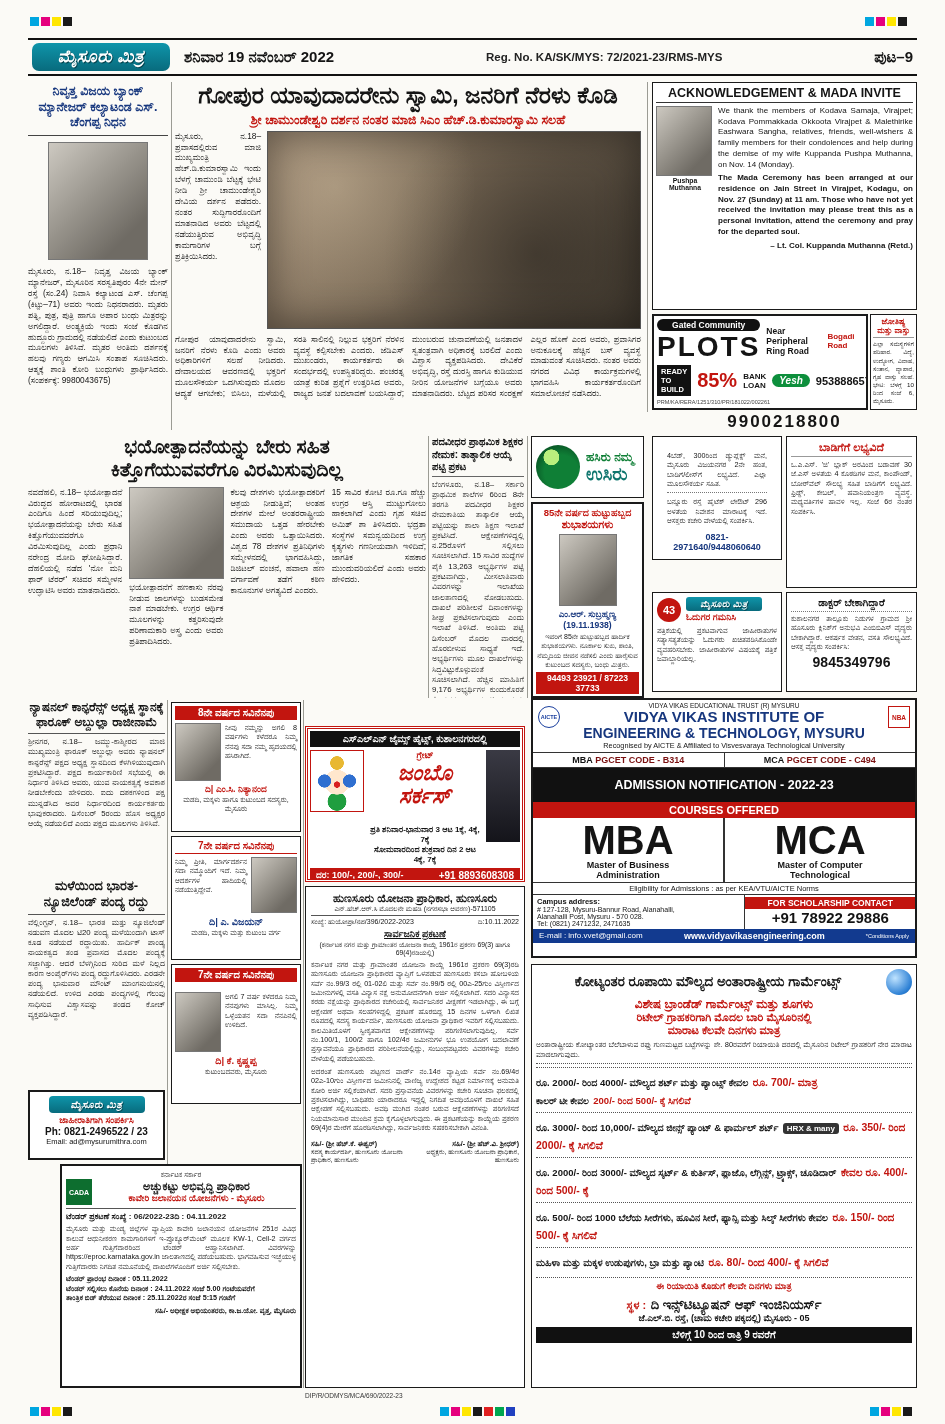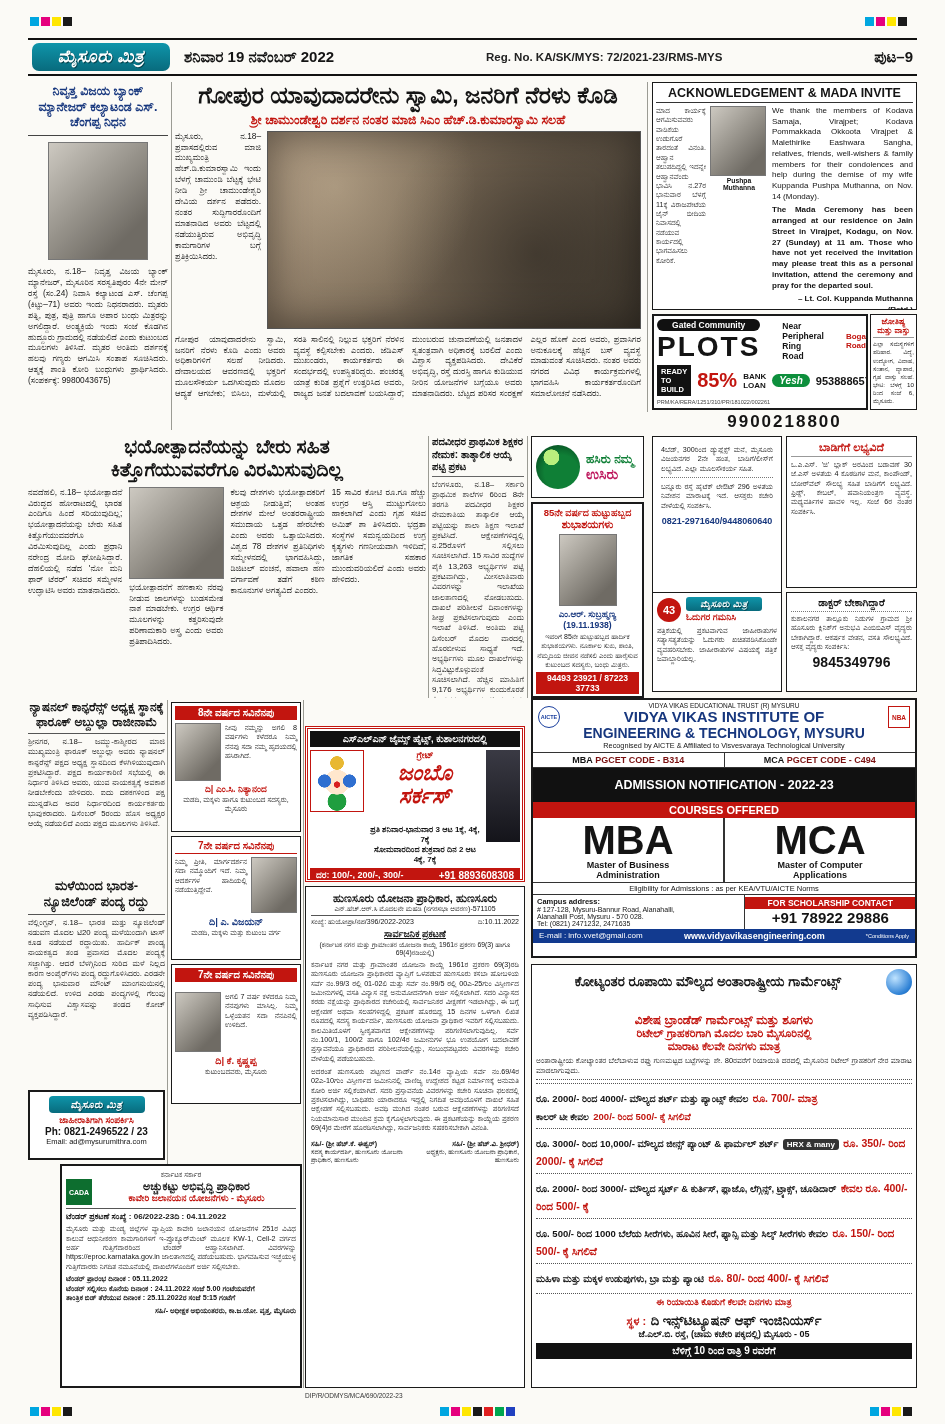--- a/index.html
+++ b/index.html
@@ -81,37 +81,36 @@
     <div style="display:flex;gap:6px;margin-top:2px">
       <div class="small j" style="width:86px;flex:none">ಮೈಸೂರು, ನ.18– ಪ್ರವಾಸದಲ್ಲಿರುವ ಮಾಜಿ ಮುಖ್ಯಮಂತ್ರಿ ಹೆಚ್.ಡಿ.ಕುಮಾರಸ್ವಾಮಿ ಇಂದು ಬೆಳಗ್ಗೆ ಚಾಮುಂಡಿ ಬೆಟ್ಟಕ್ಕೆ ಭೇಟಿ ನೀಡಿ ಶ್ರೀ ಚಾಮುಂಡೇಶ್ವರಿ ದೇವಿಯ ದರ್ಶನ ಪಡೆದರು. ನಂತರ ಸುದ್ದಿಗಾರರೊಂದಿಗೆ ಮಾತನಾಡಿದ ಅವರು ಬೆಟ್ಟದಲ್ಲಿ ನಡೆಯುತ್ತಿರುವ ಅಭಿವೃದ್ಧಿ ಕಾಮಗಾರಿಗಳ ಬಗ್ಗೆ ಪ್ರತಿಕ್ರಿಯಿಸಿದರು.</div>
       <div class="ph-sepia" style="flex:1;height:198px;border:1px solid #555"></div>
     </div>
     <div class="small j" style="margin-top:5px;column-count:4;column-gap:8px;height:96px">ಗೋಪುರ ಯಾವುದಾದರೇನು ಸ್ವಾಮಿ, ಜನರಿಗೆ ನೆರಳು ಕೊಡಿ ಎಂದು ಅವರು ಅಧಿಕಾರಿಗಳಿಗೆ ಸಲಹೆ ನೀಡಿದರು. ದೇವಾಲಯದ ಆವರಣದಲ್ಲಿ ಭಕ್ತರಿಗೆ ಮೂಲಸೌಕರ್ಯ ಒದಗಿಸುವುದು ಮೊದಲ ಆದ್ಯತೆ ಆಗಬೇಕು; ಬಿಸಿಲು, ಮಳೆಯಲ್ಲಿ ಸರತಿ ಸಾಲಿನಲ್ಲಿ ನಿಲ್ಲುವ ಭಕ್ತರಿಗೆ ನೆರಳಿನ ವ್ಯವಸ್ಥೆ ಕಲ್ಪಿಸಬೇಕು ಎಂದರು. ಜೆಡಿಎಸ್ ಮುಖಂಡರು, ಕಾರ್ಯಕರ್ತರು ಈ ಸಂದರ್ಭದಲ್ಲಿ ಉಪಸ್ಥಿತರಿದ್ದರು. ಪಂಚರತ್ನ ಯಾತ್ರೆ ಕುರಿತ ಪ್ರಶ್ನೆಗೆ ಉತ್ತರಿಸಿದ ಅವರು, ರಾಜ್ಯದ ಜನತೆ ಬದಲಾವಣೆ ಬಯಸಿದ್ದಾರೆ; ಮುಂಬರುವ ಚುನಾವಣೆಯಲ್ಲಿ ಜನತಾದಳ ಸ್ವತಂತ್ರವಾಗಿ ಅಧಿಕಾರಕ್ಕೆ ಬರಲಿದೆ ಎಂದು ವಿಶ್ವಾಸ ವ್ಯಕ್ತಪಡಿಸಿದರು. ದೇವಿಕೆರೆ ಅಭಿವೃದ್ಧಿ, ರಸ್ತೆ ದುರಸ್ತಿ ಹಾಗೂ ಕುಡಿಯುವ ನೀರಿನ ಯೋಜನೆಗಳ ಬಗ್ಗೆಯೂ ಅವರು ಮಾತನಾಡಿದರು. ಬೆಟ್ಟದ ಪರಿಸರ ಸಂರಕ್ಷಣೆ ಎಲ್ಲರ ಹೊಣೆ ಎಂದ ಅವರು, ಪ್ರವಾಸಿಗರ ಅನುಕೂಲಕ್ಕೆ ಹೆಚ್ಚಿನ ಬಸ್ ವ್ಯವಸ್ಥೆ ಮಾಡುವಂತೆ ಸೂಚಿಸಿದರು. ನಂತರ ಅವರು ನಗರದ ವಿವಿಧ ಕಾರ್ಯಕ್ರಮಗಳಲ್ಲಿ ಭಾಗವಹಿಸಿ ಕಾರ್ಯಕರ್ತರೊಂದಿಗೆ ಸಮಾಲೋಚನೆ ನಡೆಸಿದರು.</div>
   </div>
 
   <div class="sec bx" style="left:652px;top:82px;width:265px;height:228px;padding:3px">
     <div class="b c" style="font-size:12.5px;border-bottom:1px solid #333;padding-bottom:2px">ACKNOWLEDGEMENT &amp; MADA INVITE</div>
     <div style="display:flex;gap:4px;margin-top:3px">
-      <div class="tiny j" style="width:50px;flex:none;color:#222">ಮಾದ ಕಾರ್ಯಕ್ಕೆ ಆಗಮಿಸುವವರು ವಾಡಿಕೆಯ ಉಡುಗೊರೆ ತಾರದಂತೆ ವಿನಂತಿ. ಆಹ್ವಾನ ತಲುಪದಿದ್ದಲ್ಲಿ ಇದನ್ನೇ ಆಹ್ವಾನವೆಂದು ಭಾವಿಸಿ ನ.27ರ ಭಾನುವಾರ ಬೆಳಗ್ಗೆ 11ಕ್ಕೆ ವಿರಾಜಪೇಟೆಯ ಜೈನ್ ಬೀದಿಯ ನಿವಾಸದಲ್ಲಿ ನಡೆಯುವ ಕಾರ್ಯದಲ್ಲಿ ಭಾಗವಹಿಸಲು ಕೋರಿಕೆ.</div>
       <div style="width:58px;flex:none">
         <div class="ph" style="width:56px;height:70px;border:1px solid #777"></div>
         <div class="b c" style="font-size:6.8px;margin-top:1px">Pushpa Muthanna</div>
       </div>
       <div style="flex:1;font-size:8px;line-height:1.34">
         <div class="j">We thank the members of Kodava Samaja, Virajpet; Kodava Pommakkada Okkoota Virajpet &amp; Malethirike Eashwara Sangha, relatives, friends, well-wishers &amp; family members for their condolences and help during the demise of my wife Kuppanda Pushpa Muthanna, on Nov. 14 (Monday).</div>
         <div class="j b" style="margin-top:3px">The Mada Ceremony has been arranged at our residence on Jain Street in Virajpet, Kodagu, on Nov. 27 (Sunday) at 11 am. Those who have not yet received the invitation may please treat this as a personal invitation, attend the ceremony and pray for the departed soul.</div>
         <div class="b" style="text-align:right;margin-top:3px">– Lt. Col. Kuppanda Muthanna (Retd.)</div>
 
       </div>
     </div>
 
   </div>
 
   <div class="sec bx" style="left:652px;top:314px;width:216px;height:96px;border-width:2px;padding:3px">
-    <div style="display:flex;align-items:center;gap:22px">
+    <div style="display:flex;align-items:center;gap:6px">
       <div>
         <div class="blackbar c b" style="font-size:8.5px;padding:1px 6px;border-radius:8px">Gated Community</div>
         <div class="b" style="font-size:28px;letter-spacing:2px">PLOTS</div>
       </div>
       <div class="b" style="font-size:8.5px;width:62px;line-height:1.2">Near Peripheral Ring Road</div>
       <div class="b red" style="font-size:8px;width:40px">Bogadi Road</div>
     </div>
     <div style="display:flex;align-items:center;gap:6px;margin-top:2px">
       <div class="blackbar b" style="font-size:7.5px;padding:2px 4px">READY TO BUILD</div>
       <div class="b red" style="font-size:20px">85%</div>
@@ -145,34 +144,34 @@
 
   <div class="sec" style="left:432px;top:436px;width:92px;height:262px">
     <div class="b" style="font-size:10px;line-height:1.25;border-bottom:1px solid #666;padding-bottom:2px">ಪದವೀಧರ ಪ್ರಾಥಮಿಕ ಶಿಕ್ಷಕರ ನೇಮಕ: ತಾತ್ಕಾಲಿಕ ಆಯ್ಕೆ ಪಟ್ಟಿ ಪ್ರಕಟ</div>
     <div class="j" style="font-size:7.8px;line-height:1.32;margin-top:3px">ಬೆಂಗಳೂರು, ನ.18– ಸರ್ಕಾರಿ ಪ್ರಾಥಮಿಕ ಶಾಲೆಗಳ 6ರಿಂದ 8ನೇ ತರಗತಿ ಪದವೀಧರ ಶಿಕ್ಷಕರ ನೇಮಕಾತಿಯ ತಾತ್ಕಾಲಿಕ ಆಯ್ಕೆ ಪಟ್ಟಿಯನ್ನು ಶಾಲಾ ಶಿಕ್ಷಣ ಇಲಾಖೆ ಪ್ರಕಟಿಸಿದೆ. ಆಕ್ಷೇಪಣೆಗಳಿದ್ದಲ್ಲಿ ನ.25ರೊಳಗೆ ಸಲ್ಲಿಸಲು ಸೂಚಿಸಲಾಗಿದೆ. 15 ಸಾವಿರ ಹುದ್ದೆಗಳ ಪೈಕಿ 13,263 ಅಭ್ಯರ್ಥಿಗಳ ಪಟ್ಟಿ ಪ್ರಕಟವಾಗಿದ್ದು, ಮೀಸಲಾತಿವಾರು ವಿವರಗಳನ್ನು ಇಲಾಖೆಯ ಜಾಲತಾಣದಲ್ಲಿ ನೋಡಬಹುದು. ದಾಖಲೆ ಪರಿಶೀಲನೆ ದಿನಾಂಕಗಳನ್ನು ಶೀಘ್ರ ಪ್ರಕಟಿಸಲಾಗುವುದು ಎಂದು ಇಲಾಖೆ ತಿಳಿಸಿದೆ. ಅಂತಿಮ ಪಟ್ಟಿ ಡಿಸೆಂಬರ್ ಮೊದಲ ವಾರದಲ್ಲಿ ಹೊರಬೀಳುವ ಸಾಧ್ಯತೆ ಇದೆ. ಅಭ್ಯರ್ಥಿಗಳು ಮೂಲ ದಾಖಲೆಗಳನ್ನು ಸಿದ್ಧವಿಟ್ಟುಕೊಳ್ಳುವಂತೆ ಸೂಚಿಸಲಾಗಿದೆ. ಹೆಚ್ಚಿನ ಮಾಹಿತಿಗೆ 9,176 ಅಭ್ಯರ್ಥಿಗಳ ಕುಂದುಕೊರತೆ ಕೇಂದ್ರವನ್ನು ಸಂಪರ್ಕಿಸಬಹುದು ಎಂದು ಪ್ರಕಟಣೆ ತಿಳಿಸಿದೆ.</div>
   </div>
 
   <div class="sec bx" style="left:531px;top:436px;width:113px;height:62px;display:flex;align-items:center;gap:6px;padding:4px">
     <div class="globe" style="width:44px;height:44px;flex:none"></div>
     <div>
       <div class="b" style="font-size:12px;color:#0f7f36">ಹಸಿರು ನಮ್ಮ</div>
-      <div class="b" style="font-size:14px;color:#be185d">ಉಸಿರು</div>
+      <div class="b" style="font-size:18px;color:#0f766e">ಉಸಿರು</div>
     </div>
   </div>
 
   <div class="sec bx" style="left:531px;top:502px;width:113px;height:196px;padding:3px;border-width:2px">
     <div class="b c red" style="font-size:9.5px;line-height:1.2">85ನೇ ವರ್ಷದ ಹುಟ್ಟುಹಬ್ಬದ</div>
     <div class="b c red" style="font-size:10.5px">ಶುಭಾಶಯಗಳು</div>
     <div class="ph" style="width:58px;height:72px;margin:3px auto;border:1px solid #777"></div>
     <div class="b c blue" style="font-size:8.6px">ಎಂ.ಆರ್. ಸುಬ್ರಹ್ಮಣ್ಯ (19.11.1938)</div>
     <div class="c" style="font-size:7px;line-height:1.3;margin-top:2px">ಇವರಿಗೆ 85ನೇ ಹುಟ್ಟುಹಬ್ಬದ ಹಾರ್ದಿಕ ಶುಭಾಶಯಗಳು. ನೂರ್ಕಾಲ ಸುಖ, ಶಾಂತಿ, ನೆಮ್ಮದಿಯ ಜೀವನ ನಡೆಸಲಿ ಎಂದು ಹಾರೈಸುವ ಕುಟುಂಬದ ಸದಸ್ಯರು, ಬಂಧು ಮಿತ್ರರು.</div>
     <div class="b c" style="font-size:8.6px;background:#c2150f;color:#fff;margin-top:3px;padding:1px 0">94493 23921 / 87223 37733</div>
   </div>
 
-  <div class="sec bx" style="left:652px;top:436px;width:130px;height:160px;padding:8px">
+  <div class="sec bx" style="left:652px;top:436px;width:130px;height:124px;padding:14px">
     <div class="tiny j">4ಬೆಡ್, 300ರಿಂದ ಡ್ಯುಪ್ಲೆಕ್ಸ್ ಮನೆ, ಮೈಸೂರು ವಿಜಯನಗರ 2ನೇ ಹಂತ, ಬಾಡಿಗೆ/ಲೀಸ್‌ಗೆ ಲಭ್ಯವಿದೆ. ಎಲ್ಲಾ ಮೂಲಸೌಕರ್ಯ ಸಹಿತ.</div>
     <div class="tiny j" style="margin-top:4px;border-top:1px dotted #777;padding-top:4px">ಬನ್ನೂರು ರಸ್ತೆ ಹೈಟೆಕ್ ಲೇಔಟ್ 296 ಅಳತೆಯ ನಿವೇಶನ ಮಾರಾಟಕ್ಕೆ ಇದೆ. ಆಸಕ್ತರು ಕಚೇರಿ ವೇಳೆಯಲ್ಲಿ ಸಂಪರ್ಕಿಸಿ.</div>
     <div class="b c blue" style="font-size:9px;margin-top:6px">0821-2971640/9448060640</div>
   </div>
 
   <div class="sec bx" style="left:786px;top:436px;width:131px;height:152px;padding:4px">
     <div class="b c red" style="font-size:11px;border-bottom:1px solid #999;padding-bottom:2px">ಬಾಡಿಗೆಗೆ ಲಭ್ಯವಿದೆ</div>
     <div class="tiny j" style="margin-top:3px">ಒ.ಎ.ಎಸ್. 'ಜಿ' ಬ್ಲಾಕ್ ಅರವಿಂದ ಬಡಾವಣೆ 30 ಜೆ.ಎಸ್ ಅಳತೆಯ 4 ಕೊಠಡಿಗಳ ಮನೆ, ಕಾಂಪೌಂಡ್, ಬೋರ್‌ವೆಲ್ ಸೌಲಭ್ಯ ಸಹಿತ ಬಾಡಿಗೆಗೆ ಲಭ್ಯವಿದೆ. ಫ್ರಿಡ್ಜ್, ಕೇಬಲ್, ಹವಾನಿಯಂತ್ರಣ ವ್ಯವಸ್ಥೆ. ಮಧ್ಯವರ್ತಿಗಳ ಹಾವಳಿ ಇಲ್ಲ. ಸಂಜೆ 6ರ ನಂತರ ಸಂಪರ್ಕಿಸಿ.</div>
   </div>
 
@@ -320,21 +319,21 @@
     <div class="b c" style="font-size:11px;background:#c2150f;color:#fff;padding:2px 0">COURSES OFFERED</div>
     <div style="display:flex">
       <div style="flex:1;text-align:center;border-right:2px solid #333;padding:2px 0">
         <div class="b" style="font-size:40px;line-height:1">MBA</div>
         <div class="b" style="font-size:9px">Master of Business</div>
         <div class="b" style="font-size:9px">Administration</div>
       </div>
       <div style="flex:1;text-align:center;padding:2px 0">
         <div class="b" style="font-size:40px;line-height:1">MCA</div>
         <div class="b" style="font-size:9px">Master of Computer</div>
-        <div class="b" style="font-size:9px">Applications</div>
+        <div class="b" style="font-size:9px">Technological</div>
       </div>
     </div>
     <div class="c" style="font-size:7.5px;border-top:1px solid #333;padding:1px 0">Eligibility for Admissions : as per KEA/VTU/AICTE Norms</div>
     <div style="display:flex;border-top:1px solid #333">
       <div style="flex:1.2;padding:2px 4px">
         <div class="b" style="font-size:7.5px">Campus address:</div>
         <div style="font-size:7px"># 127-128, Mysuru-Bannur Road, Alanahalli,</div>
         <div style="font-size:7px">Alanahalli Post, Mysuru - 570 028.</div>
         <div style="font-size:7px">Tel: (0821) 2471232, 2471635</div>
       </div>
@@ -348,21 +347,21 @@
       <div class="b" style="font-size:9px">www.vidyavikasengineering.com</div>
       <div style="font-size:5.5px">*Conditions Apply</div>
     </div>
   </div>
 
   <div class="sec bx" style="left:531px;top:964px;width:386px;height:424px;padding:4px">
     <div style="display:flex;align-items:center;gap:6px">
       <div class="b" style="flex:1;text-align:center;font-size:13.5px;line-height:1.15">ಕೋಟ್ಯಂತರ ರೂಪಾಯಿ ಮೌಲ್ಯದ ಅಂತಾರಾಷ್ಟ್ರೀಯ ಗಾರ್ಮೆಂಟ್ಸ್</div>
       <div class="globe2" style="width:26px;height:26px;flex:none"></div>
     </div>
-    <div class="b c red" style="font-size:12px;margin-top:18px">ವಿಶೇಷ ಬ್ರಾಂಡೆಡ್ ಗಾರ್ಮೆಂಟ್ಸ್ ಮತ್ತು ಶೂಗಳು</div>
+    <div class="b c red" style="font-size:12px;margin-top:2px">ವಿಶೇಷ ಬ್ರಾಂಡೆಡ್ ಗಾರ್ಮೆಂಟ್ಸ್ ಮತ್ತು ಶೂಗಳು</div>
     <div class="b c red" style="font-size:11px">ರಿಟೇಲ್ ಗ್ರಾಹಕರಿಗಾಗಿ ಮೊದಲ ಬಾರಿ ಮೈಸೂರಿನಲ್ಲಿ</div>
     <div class="b c red" style="font-size:11px">ಮಾರಾಟ ಕೆಲವೇ ದಿನಗಳು ಮಾತ್ರ</div>
     <div class="j" style="font-size:7.5px;line-height:1.3;margin:3px 0;border-bottom:1px dotted #555;padding-bottom:3px">ಅಂತಾರಾಷ್ಟ್ರೀಯ ಕೋಟ್ಯಾಂತರ ಬೆಲೆಬಾಳುವ ರಫ್ತು ಗುಣಮಟ್ಟದ ಬಟ್ಟೆಗಳನ್ನು ಶೇ. 80ರವರೆಗೆ ರಿಯಾಯಿತಿ ದರದಲ್ಲಿ ಮೈಸೂರಿನ ರಿಟೇಲ್ ಗ್ರಾಹಕರಿಗೆ ನೇರ ಮಾರಾಟ ಮಾಡಲಾಗುವುದು.</div>
 
     <div style="padding:4px 0" class="dotline">
       <span class="b" style="font-size:9.5px">ರೂ. 2000/- ರಿಂದ 4000/- ಮೌಲ್ಯದ ಶರ್ಟ್ ಮತ್ತು ಪ್ಯಾಂಟ್ಸ್ ಕೇವಲ</span>
       <span class="b red" style="font-size:10.5px">ರೂ. 700/- ಮಾತ್ರ</span>
       <div><span class="b" style="font-size:9px">ಕಾಲರ್ ಟೀ ಕೇವಲ</span>
       <span class="b red" style="font-size:9.5px">200/- ರಿಂದ 500/- ಕ್ಕೆ ಸಿಗಲಿವೆ</span></div>
     </div>

